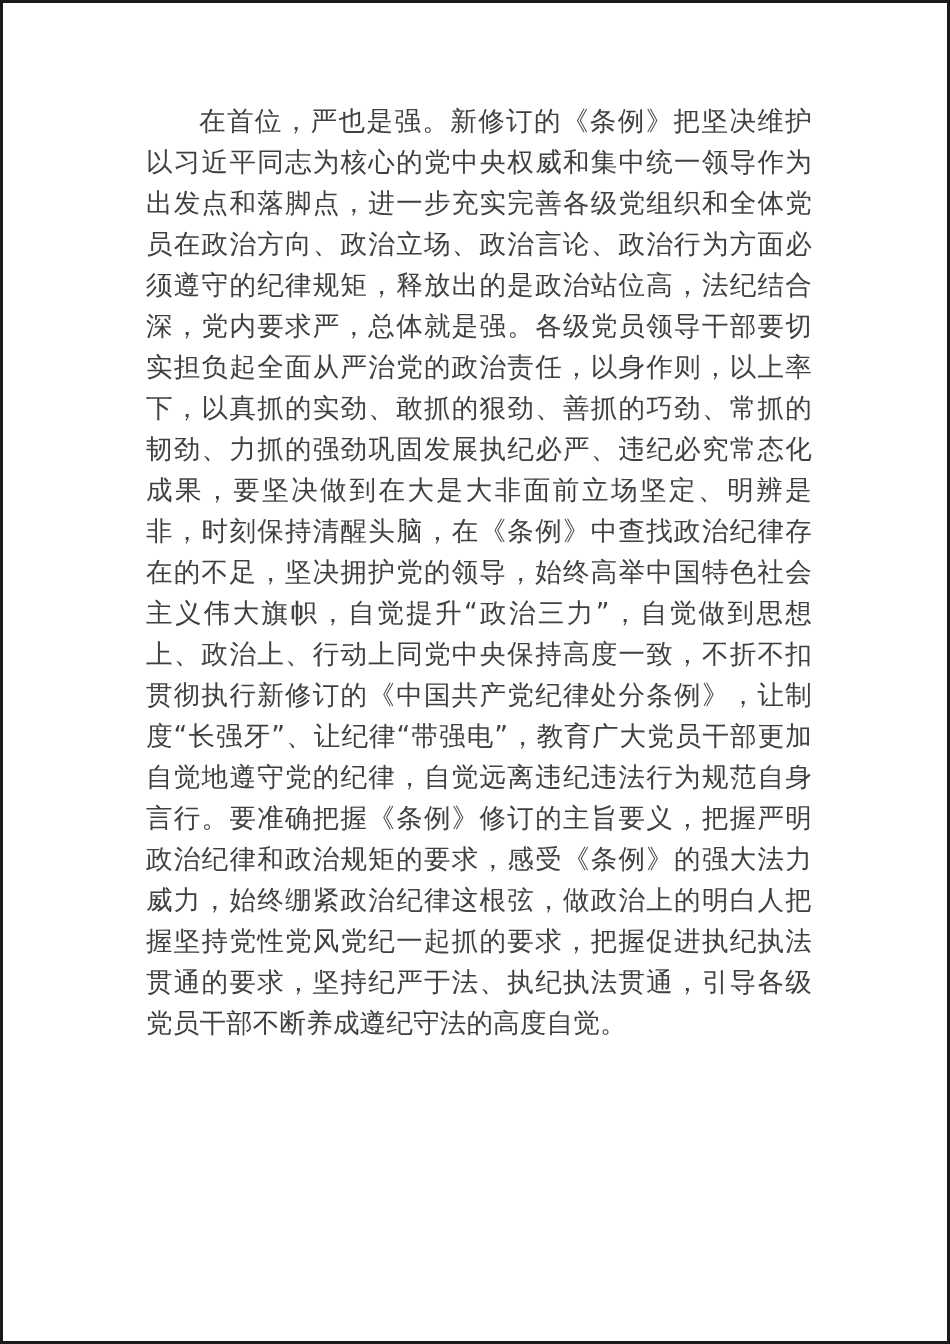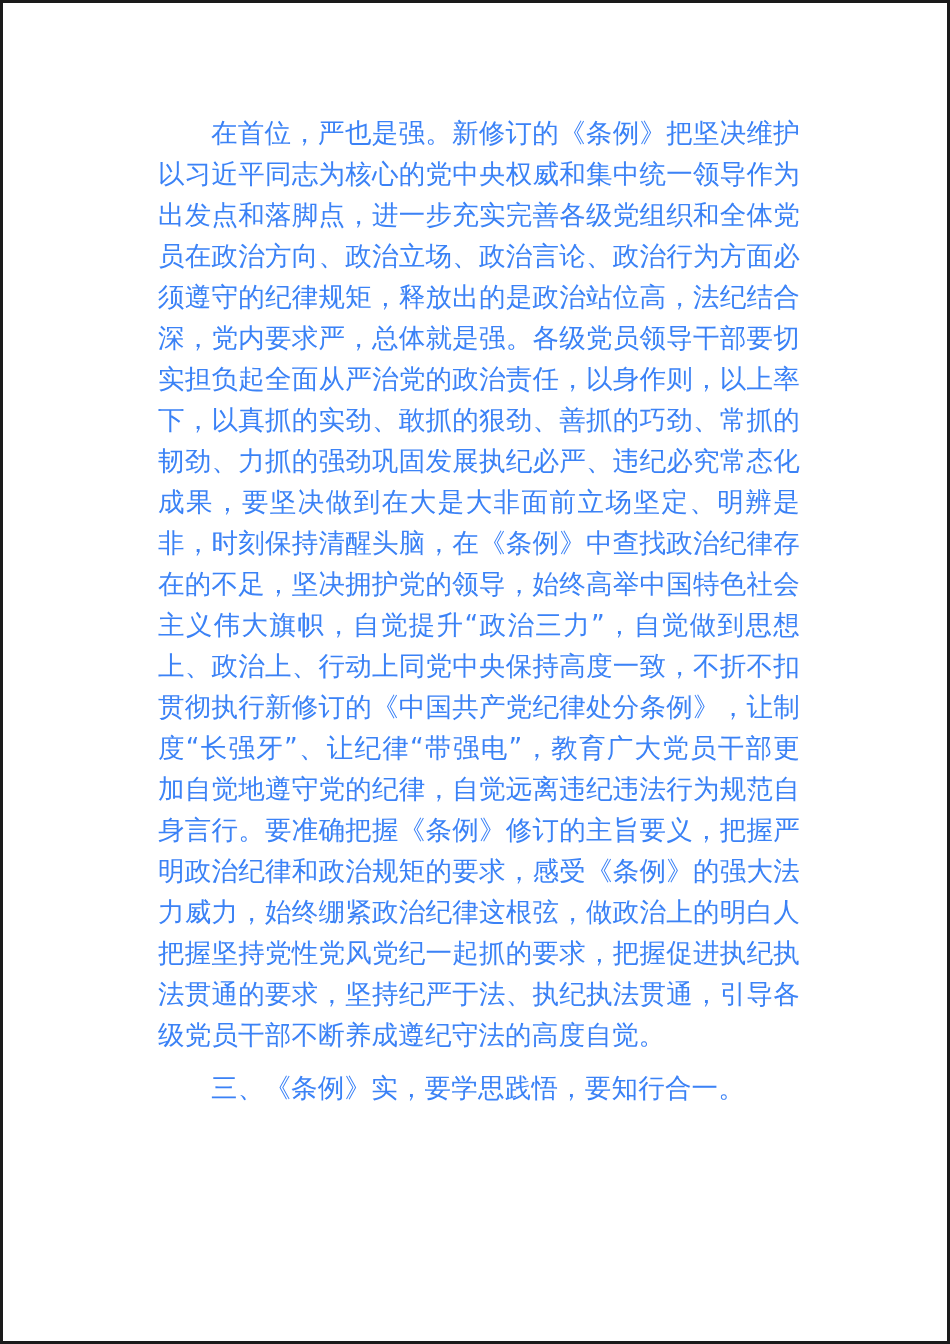--- a/index.html
+++ b/index.html
@@ -26,36 +26,35 @@
     border: 3px solid #1a1a1a;
     pointer-events: none;
   }
   .content {
     position: absolute;
     left: 146px;
     top: 100px;
     width: 666px;
   }
   .para {
-    margin: 12px;
-    color: #3b82f6;
+    margin: 0;
+    color: #404040;
     font-size: 26.5px;
     line-height: 41px;
     text-align: justify;
     text-justify: inter-character;
     letter-spacing: 0.2px;
     text-indent: 53px;
     font-weight: 400;
   }
   .para + .para {
     margin-top: 2px;
   }
 </style>
 </head>
 <body>
 
 <div class="page">
   <div class="border-frame"></div>
   <div class="content">
     <p class="para">在首位，严也是强。新修订的《条例》把坚决维护以习近平同志为核心的党中央权威和集中统一领导作为出发点和落脚点，进一步充实完善各级党组织和全体党员在政治方向、政治立场、政治言论、政治行为方面必须遵守的纪律规矩，释放出的是政治站位高，法纪结合深，党内要求严，总体就是强。各级党员领导干部要切实担负起全面从严治党的政治责任，以身作则，以上率下，以真抓的实劲、敢抓的狠劲、善抓的巧劲、常抓的韧劲、力抓的强劲巩固发展执纪必严、违纪必究常态化成果，要坚决做到在大是大非面前立场坚定、明辨是非，时刻保持清醒头脑，在《条例》中查找政治纪律存在的不足，坚决拥护党的领导，始终高举中国特色社会主义伟大旗帜，自觉提升“政治三力”，自觉做到思想上、政治上、行动上同党中央保持高度一致，不折不扣贯彻执行新修订的《中国共产党纪律处分条例》，让制度“长强牙”、让纪律“带强电”，教育广大党员干部更加自觉地遵守党的纪律，自觉远离违纪违法行为规范自身言行。要准确把握《条例》修订的主旨要义，把握严明政治纪律和政治规矩的要求，感受《条例》的强大法力威力，始终绷紧政治纪律这根弦，做政治上的明白人把握坚持党性党风党纪一起抓的要求，把握促进执纪执法贯通的要求，坚持纪严于法、执纪执法贯通，引导各级党员干部不断养成遵纪守法的高度自觉。</p>
-    <p class="para">三、《条例》实，要学思践悟，要知行合一。</p>
   </div>
 </div>
 
 </body></html>

